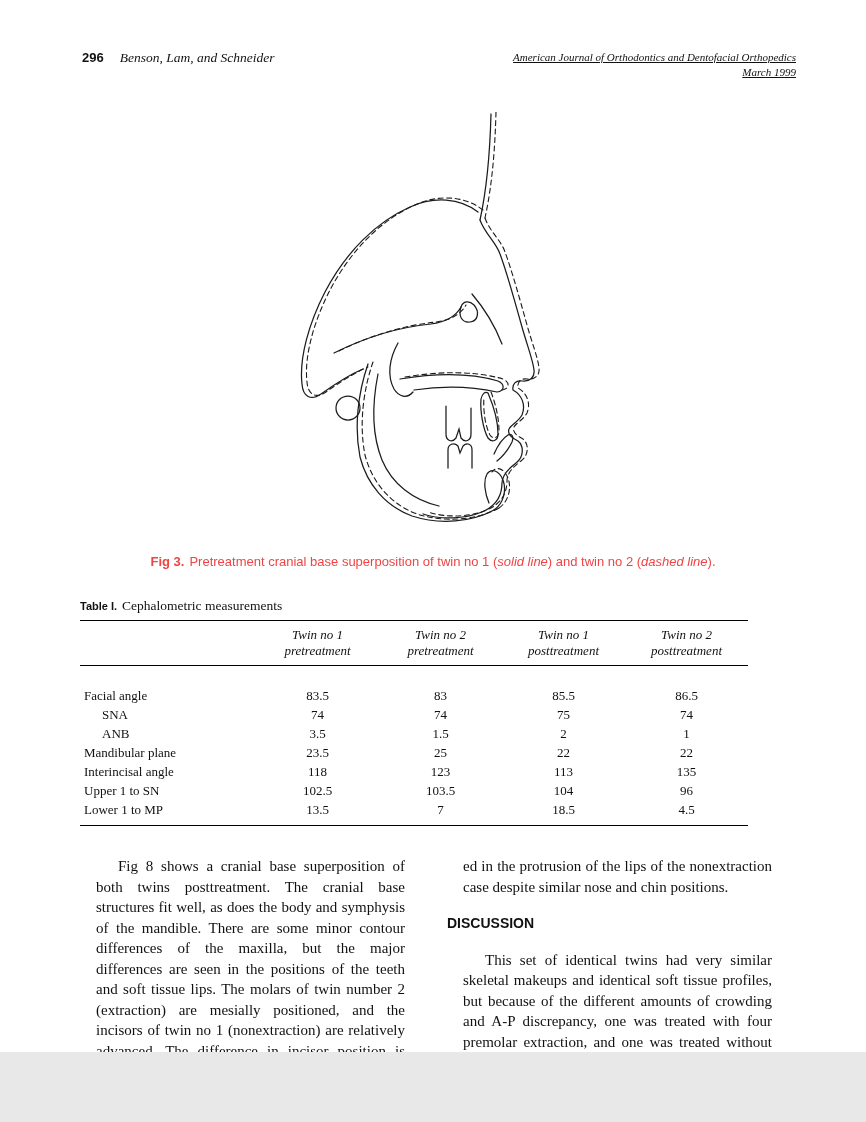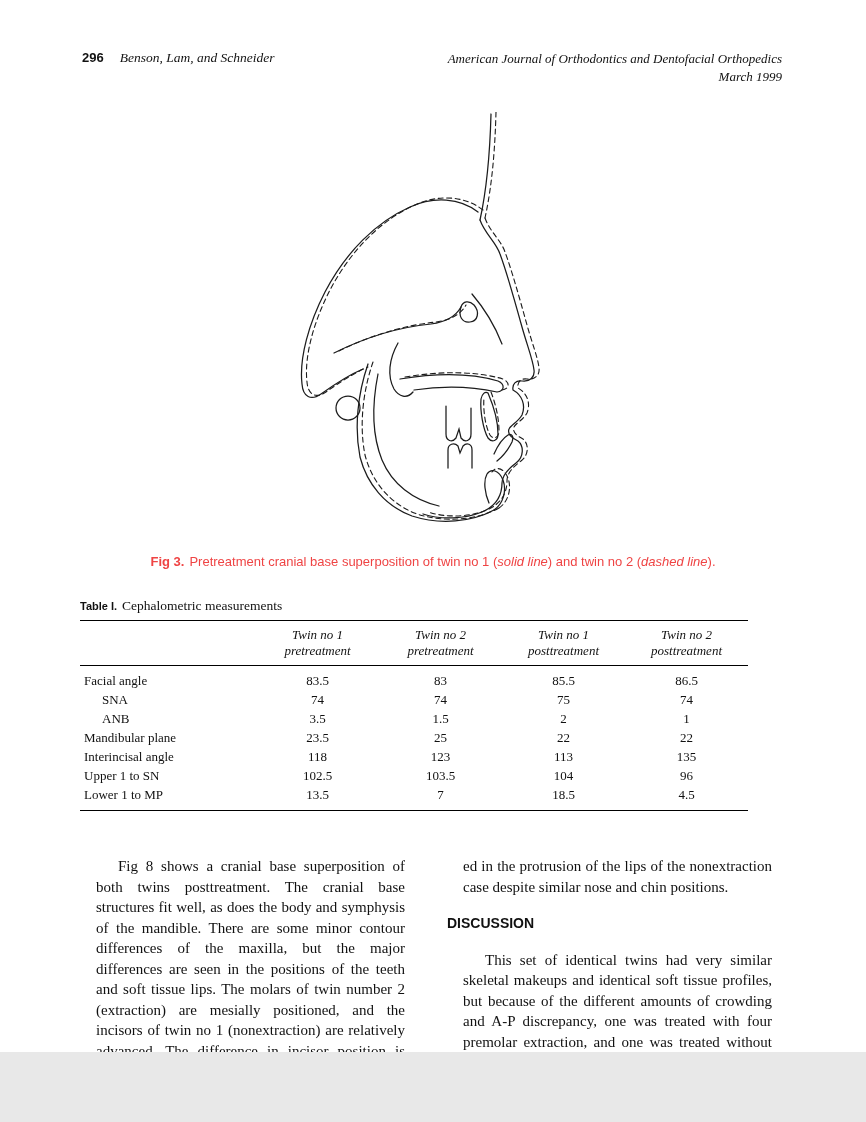--- a/index.html
+++ b/index.html
@@ -10,21 +10,21 @@
     margin:0 auto;
     font-family:"Liberation Serif", serif;
     color:#111;
     overflow:hidden;
     box-shadow:0 0 4px rgba(0,0,0,.25);
   }
   
   .runhead-left{position:absolute;left:82px;top:50px;font-size:13.5px;white-space:nowrap;}
   .runhead-left .pgnum{font-weight:bold;font-family:"Liberation Sans",sans-serif;font-size:13px;margin-right:16px;}
   .runhead-left .authors{font-style:italic;}
-  .runhead-right{position:absolute;right:84px;top:50px;text-align:right;font-size:13px;font-style:italic;line-height:1.35;}
+  .runhead-right{position:absolute;right:70px;top:50px;text-align:right;font-size:11px;font-style:italic;line-height:1.35;text-decoration:underline;}
   
   .fig-wrap{position:absolute;left:250px;top:112px;width:322px;height:432px;}
   .fig-caption{
     position:absolute;left:110px;top:554px;width:646px;text-align:center;
     font-family:"Liberation Sans",sans-serif;font-size:13px;color:#ef4444;
   }
   .fig-caption .cap-label{font-weight:bold;margin-right:5px;}
   .fig-caption .cap-em{font-style:italic;}
   
   .tbl-title{position:absolute;left:80px;top:598px;font-size:13.5px;}
@@ -36,21 +36,21 @@
   }
   table.ceph thead tr{border-bottom:1px solid #000;}
   table.ceph th{
     font-style:italic;font-weight:normal;text-align:center;
     padding:6px 4px 5px;line-height:1.25;vertical-align:top;
   }
   table.ceph td{padding:1.5px 4px;}
   table.ceph td.lbl{text-align:left;white-space:nowrap;}
   table.ceph td.lbl.ind{padding-left:22px;}
   table.ceph td.val{text-align:center;}
-  table.ceph tbody tr:first-child td{padding-top:7px;}
+  table.ceph tbody tr:first-child td{padding-top:22px;}
   table.ceph tbody tr:last-child td{padding-bottom:7px;}
   col.c-lbl{width:176px;} col.c-v{width:123px;}
   
   .bodycols{position:absolute;left:80px;top:840px;width:708px;display:flex;gap:26px;}
   .col{width:341px;font-size:15px;line-height:20.5px;text-align:justify;}
   .col p{margin:16px;}
   .p-indent{text-indent:22px;}
   .disc-head{
     font-family:"Liberation Sans",sans-serif;font-weight:bold;font-size:14px;
     margin:11px 0 7px;text-align:left;

